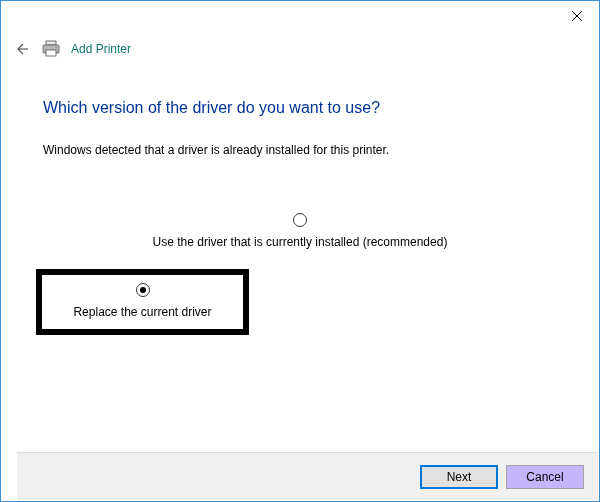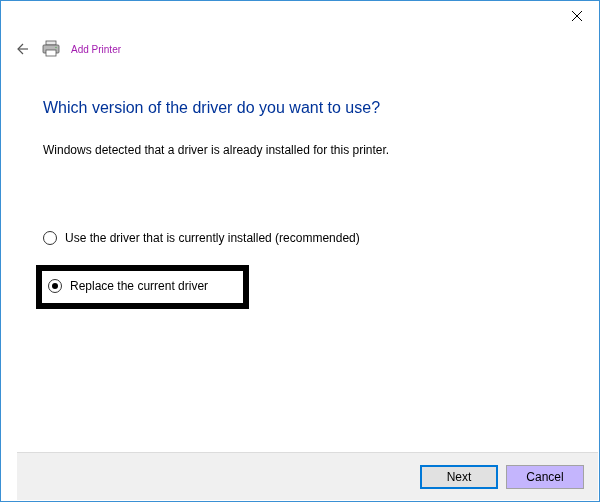--- a/index.html
+++ b/index.html
@@ -44,49 +44,50 @@
     }
     .back-arrow svg { width: 16px; height: 16px; }
     .printer-icon {
       width: 20px;
       height: 18px;
       display: flex;
       align-items: center;
       justify-content: center;
     }
     .header-title {
-      font-size: 10px;
-      color: #a21caf;
+      font-size: 12px;
+      color: #0f766e;
     }
     .content {
       padding: 40px 42px 0 42px;
     }
     .heading {
       color: #003399;
       font-size: 16px;
       font-weight: 400;
       margin-bottom: 26px;
     }
     .subtext {
       font-size: 12px;
       color: #000;
-      margin-bottom: 72px;
+      margin-bottom: 54px;
     }
     .radio-group {
       display: flex;
       flex-direction: column;
       gap: 18px;
     }
     .radio-row {
       display: flex;
       align-items: center;
       gap: 8px;
       font-size: 12px;
       cursor: pointer;
       padding: 2px 0;
+      flex-direction: column;
     }
     .radio-outer {
       width: 14px;
       height: 14px;
       border: 1px solid #333;
       border-radius: 50%;
       display: flex;
       align-items: center;
       justify-content: center;
       flex-shrink: 0;

